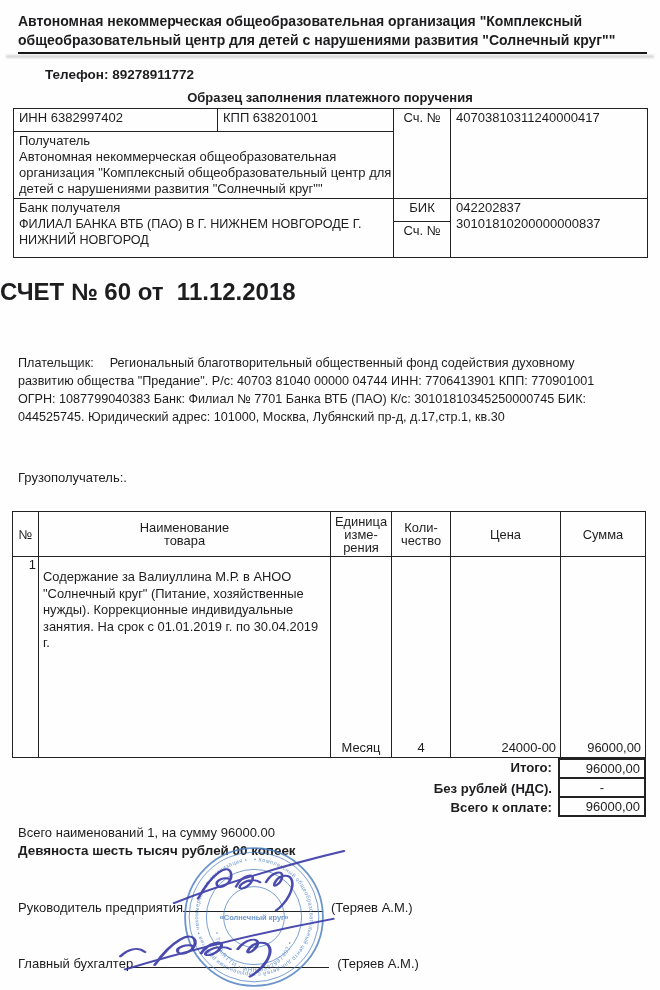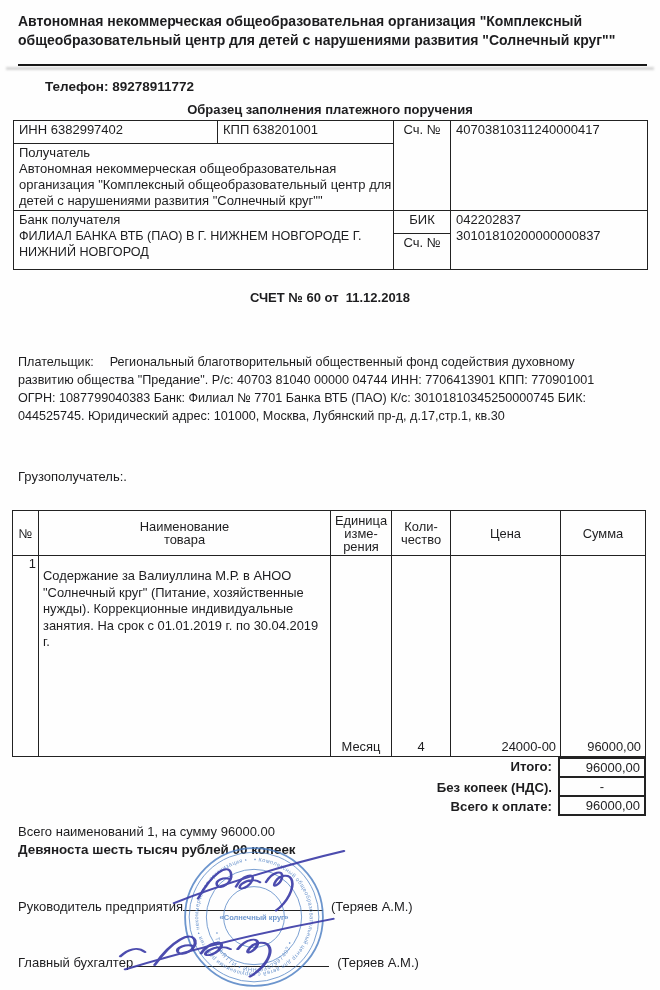--- a/index.html
+++ b/index.html
@@ -1,35 +1,35 @@
 <!DOCTYPE html>
 <html><head>
 <meta charset="utf-8">
 <style>
   html,body{margin:0;padding:0;background:#e8e8e8;}
   .page{position:relative;width:660px;height:990px;margin:0 auto;background:#fefefe;
         font-family:"Liberation Sans",sans-serif;font-size:13px;color:#1d1d1f;overflow:hidden;}
   
   .org-title{margin:12px 13px 0 18px;font-weight:bold;font-size:14px;line-height:19px;
-             border-bottom:2.2px solid #161616;padding-bottom:14px;white-space:nowrap;}
+             border-bottom:2.2px solid #161616;padding-bottom:2px;white-space:nowrap;}
   .scan-shadow{height:3px;margin:1px 6px 0 6px;background:rgba(150,150,150,.38);filter:blur(1.1px);}
   .addr-block{margin:8px 13px 0 18px;font-weight:bold;font-size:13.5px;line-height:18.5px;}
   .phone-line{padding-left:27px;}
   .sample-caption{margin-top:5px;text-align:center;font-weight:bold;font-size:13px;}
   
   table{border-collapse:collapse;table-layout:fixed;}
   .bank-table{margin:3px 30px 0 13px;width:634px;}
   .bank-table td{border:1.6px solid #222;padding:1px 5px;vertical-align:top;font-size:13px;line-height:16px;overflow:hidden;}
   .bank-table .nowrap{white-space:nowrap;}
   .acct-label{vertical-align:middle;text-align:center;white-space:nowrap;padding:1px 2px;}
   .acct-num{vertical-align:middle;white-space:nowrap;}
   .bik-label{text-align:center;white-space:nowrap;}
   .bank-lines{font-size:12.6px;}
   
-  .invoice-title{margin-top:20px;text-align:center;font-weight:bold;font-size:13px;white-space:pre;}
+  .invoice-title{margin-top:20px;text-align:left;font-weight:bold;font-size:24px;white-space:pre;}
   
   .payer{margin:48px 10px 0 18px;font-size:12.6px;line-height:18.2px;white-space:nowrap;}
   .payer-label{display:inline-block;margin-right:16px;}
   .consignee{margin:44px 0 0 18px;}
   
   .items-table{margin:26px 13px 0 12px;width:633px;}
   .items-table td{border:1.7px solid #222;padding:0 3px;font-size:12.9px;overflow:hidden;}
   .items-table .hc{text-align:center;vertical-align:middle;line-height:13.2px;height:40px;padding:2px;}
   .items-table .body-num{vertical-align:top;text-align:right;padding-right:2px;height:200px;}
   .items-table .body-desc{vertical-align:top;line-height:16.4px;padding-left:4px;padding-top:12px;}
@@ -175,21 +175,21 @@
     </tr>
   </tbody>
     </table>
 
   <div class="totals">
     <div class="totals-row">
       <div class="totals-label">Итого:</div>
       <div class="totals-box">96000,00</div>
     </div>
     <div class="totals-row">
-      <div class="totals-label">Без копеек (НДС).</div>
+      <div class="totals-label">Без рублей (НДС).</div>
       <div class="totals-box ctr">-</div>
     </div>
     <div class="totals-row">
       <div class="totals-label">Всего к оплате:</div>
       <div class="totals-box">96000,00</div>
     </div>
   </div>
 
   <div class="count-line">Всего наименований 1, на сумму 96000.00</div>
   <div class="words-line">Девяноста шесть тысяч рублей 00 копеек</div>

